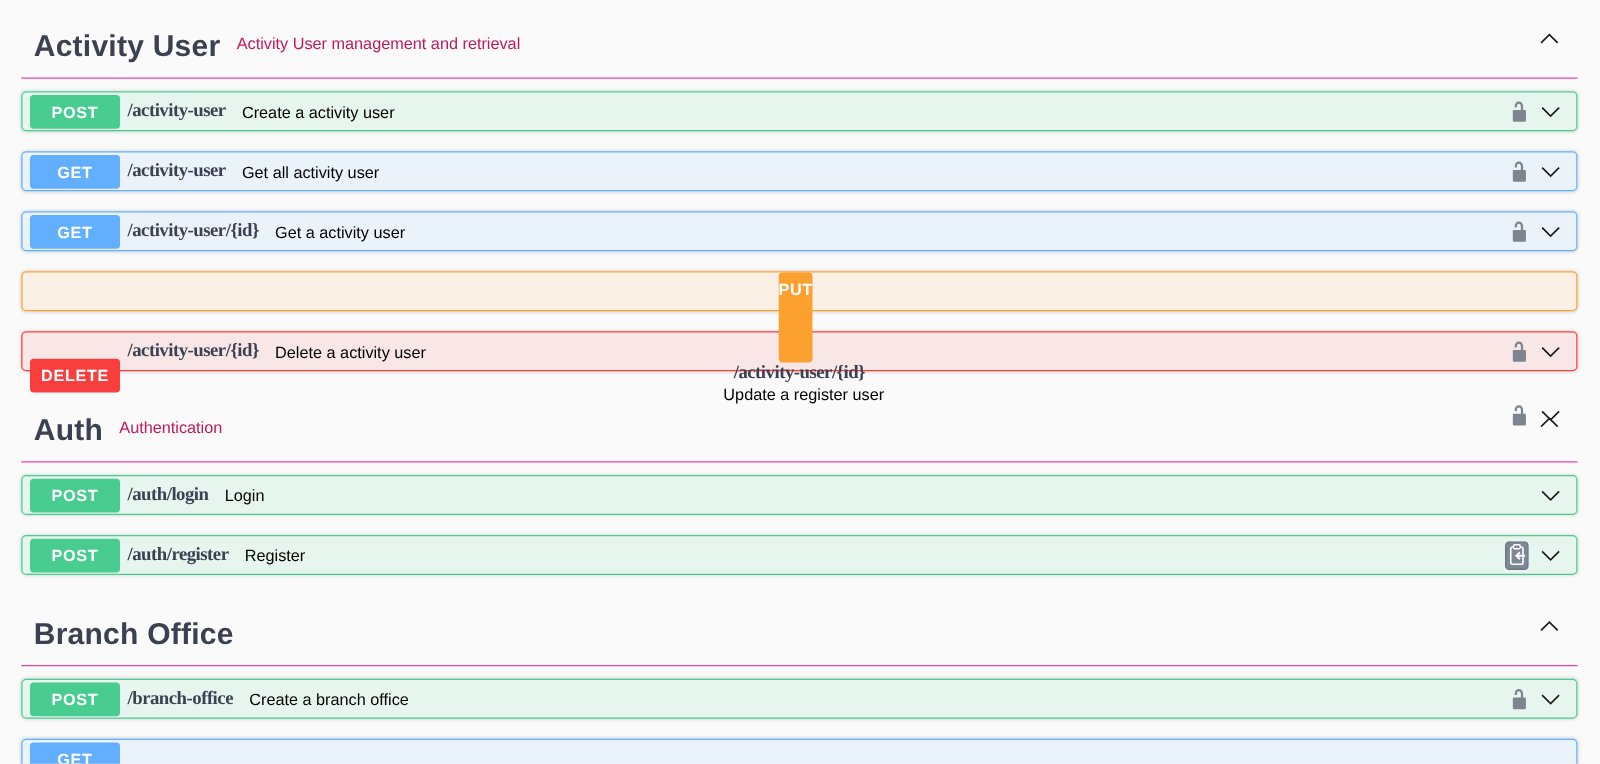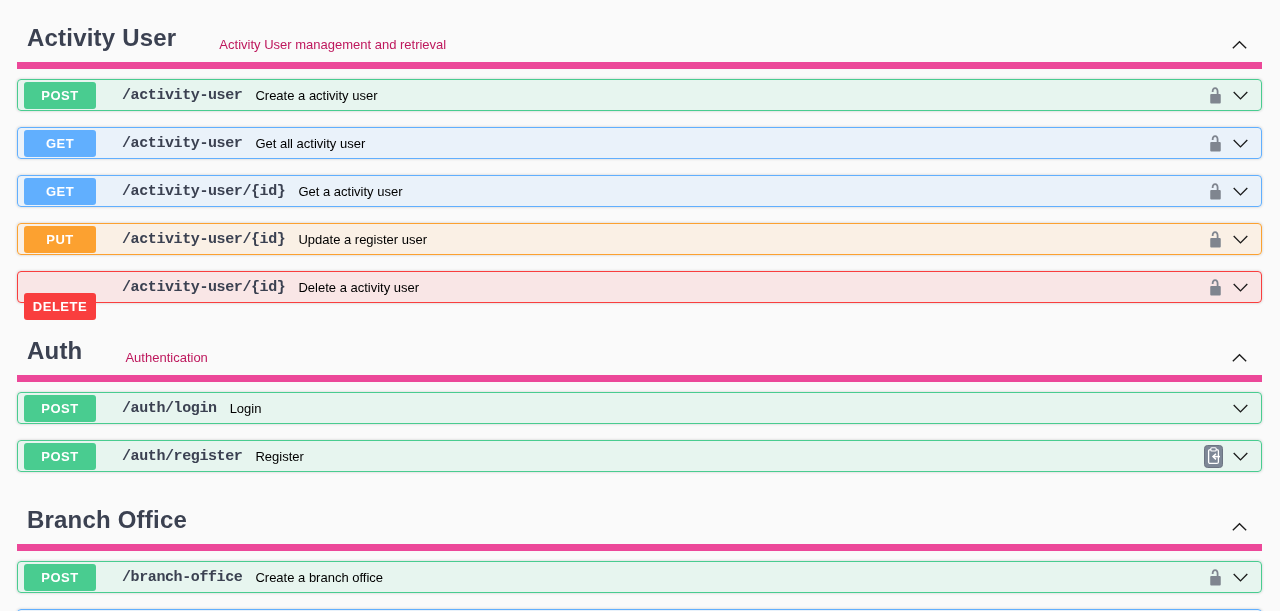--- a/index.html
+++ b/index.html
@@ -6,26 +6,25 @@
   html, body { margin: 0; padding: 0; }
   body {
     width: 1280px; height: 611px; overflow: hidden;
     background: #fafafa;
     font-family: "Liberation Sans", sans-serif;
     color: #3b4151;
   }
   .wrap { padding: 6px 18px 0 17px; }
 
   .tag-header {
-    display: flex; align-items: flex-end;
+    display: flex; align-items: flex-start;
     padding: 18px 10px 10px 10px;
-    border-bottom: 7px solid #ec4899;
+    border-bottom: 1px solid #ec4899;
     margin-bottom: 10px;
     cursor: pointer;
-    gap: 30px;
   }
   .tag-header h3 {
     margin: 0; font-size: 24px; line-height: 28px; font-weight: 700; color: #3b4151;
     letter-spacing: 0.2px;
   }
   .tag-desc { margin-left: 13px; font-size: 13px; color: #be185d; padding-top: 3px; }
   .collapse-btn {
     margin-left: auto; background: none; border: none; padding: 2px 4px; cursor: pointer;
     display: flex; align-items: center;
   }
@@ -38,22 +37,22 @@
     box-shadow: 0 0 3px rgba(0,0,0,.19);
     cursor: pointer;
   }
   .method-badge {
     flex: 0 0 72px; text-align: center;
     padding: 6px 0; border-radius: 3px;
     color: #fff; font-weight: 700; font-size: 13px; letter-spacing: .5px;
     font-family: "Liberation Sans", sans-serif;
   }
   .opblock-path {
-    margin-left: 26px;
-    font-family: Liberation Mono, monospace;
+    margin-left: 6px;
+    font-family: Liberation Serif, serif;
     font-weight: 700; font-size: 15px; letter-spacing: -0.4px;
     color: #3b4151;
   }
   .opblock-summary { margin-left: 13px; font-size: 13px; color: #000000; padding-top: 1px; }
   .row-icons { margin-left: auto; display: flex; align-items: center; gap: 9px; }
   .row-icons .icon-btn {
     background: none; border: none; padding: 0; cursor: pointer;
     display: flex; align-items: center;
   }
 </style>
@@ -130,21 +129,21 @@
       <button class="icon-btn">
         <span style="display:flex">
           <svg width="17" height="11" viewBox="0 0 20 12">
                   <path d="M2 2 L10 10 L18 2" fill="none" stroke="#1b1b1b" stroke-width="1.6"></path>
                 </svg>
         </span>
       </button>
     </span>
   </div>
 
-  <div class="opblock" style="border-color: rgb(252, 161, 48); background: rgba(252, 161, 48, 0.1);">
+  <div class="opblock" style="border-color: rgb(252, 161, 48); background: rgba(252, 161, 48, 0.1); flex-direction: column;">
     <span class="method-badge" style="background: rgb(252, 161, 48);">PUT</span>
     <span class="opblock-path">/activity-user/{id}</span>
     <span class="opblock-summary">Update a register user</span>
     <span class="row-icons">
 
       <button class="icon-btn opt-lock">
         <svg width="15" height="19" viewBox="0 0 20 24">
           <path fill="#7f858f" d="M15.8 10H14V6.6C14 3.2 12.4 1 9.5 1 6.6 1 5 3.2 5 6.6V7.4h2.4v-.8c0-2 .7-3.2 2.1-3.2s2.1 1.2 2.1 3.2V10H4.2C3.5 10 3 10.5 3 11.2v10.1c0 .7.5 1.2 1.2 1.2h11.6c.7 0 1.2-.5 1.2-1.2V11.2c0-.7-.5-1.2-1.2-1.2z"></path>
         </svg>
       </button>

